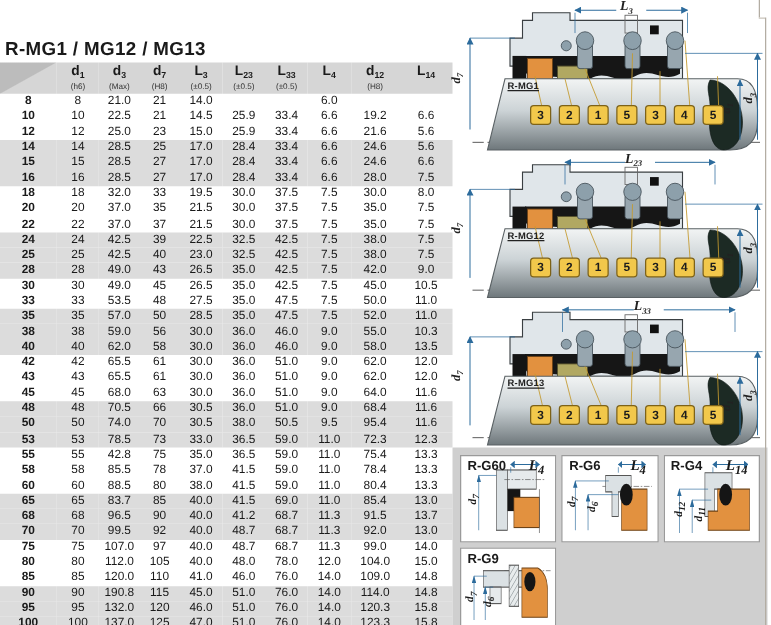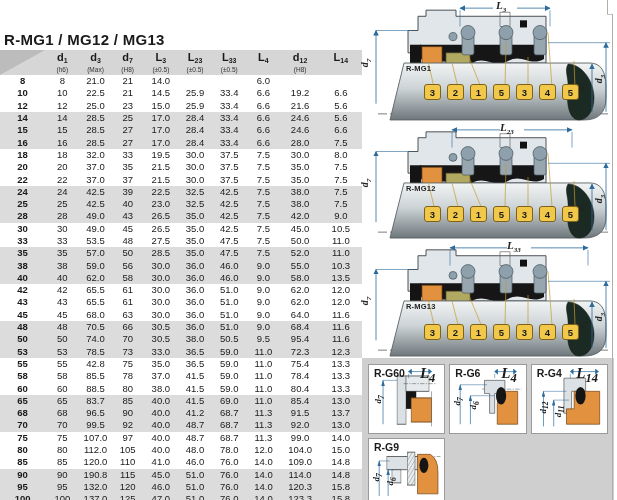--- a/index.html
+++ b/index.html
@@ -20,34 +20,34 @@
   tbody th{font-size:9.5px;font-weight:bold;line-height:10px;}
   tbody td{font-size:9.5px;font-weight:normal;line-height:10px;}
   
   .seal-panel{position:absolute;left:360px;width:257px;}
   .seal-svg-slot,.seal-svg-slot svg{position:absolute;left:0;top:0;width:257px;height:100%;}
   .dim-top-label{position:absolute;top:-1px;font-family:"Liberation Serif",serif;font-style:italic;
                  font-weight:bold;font-size:11px;color:#222;}
   .dim-top-label sub,.dim-rot sub{font-size:7px;}
   .dim-rot{position:absolute;font-family:"Liberation Serif",serif;font-style:italic;font-weight:bold;
            font-size:10px;color:#222;transform:rotate(-90deg);transform-origin:center;}
-  .seal-label{position:absolute;font-size:7.5px;font-weight:bold;color:#222;letter-spacing:.2px;}
+  .seal-label{position:absolute;font-size:7.5px;font-weight:bold;color:#222;letter-spacing:.2px;text-decoration:underline;}
   .chips{position:absolute;left:64px;top:84px;display:flex;gap:6px;}
   .chip{display:flex;align-items:center;justify-content:center;width:15px;height:14px;
         background:#f2c84b;border:1px solid #7d6218;border-radius:3px;
         font-size:9.5px;font-weight:bold;color:#1c1c1c;}
   
   .detail-grid{position:absolute;left:362px;top:358px;width:252px;height:156px;background:#cfcfcf;
                display:grid;grid-template-columns:1fr 1fr 1fr;grid-template-rows:1fr 1fr;gap:4px;
                padding:6px;box-sizing:border-box;}
   .detail-cell{position:relative;background:#ffffff;border:1px solid #9a9a9a;overflow:hidden;}
   .detail-cell svg{position:absolute;left:0;top:0;width:100%;height:100%;}
   .detail-label{position:absolute;left:5px;top:2px;font-size:10.5px;font-weight:bold;}
   .d-top{position:absolute;right:9px;top:0;font-family:"Liberation Serif",serif;font-style:italic;
-         font-weight:bold;font-size:15px;}
+         font-weight:bold;font-size:12px;}
   .d-rot{position:absolute;font-family:"Liberation Serif",serif;font-style:italic;font-weight:bold;
          font-size:9px;transform:rotate(-90deg);transform-origin:center;}
   
   .edge-v{position:absolute;background:#b3ada3;}
   .edge-h{position:absolute;background:#c9c4ba;}
 </style>
 </head>
 <body>
 
 <svg width="0" height="0" style="position:absolute" aria-hidden="true">

